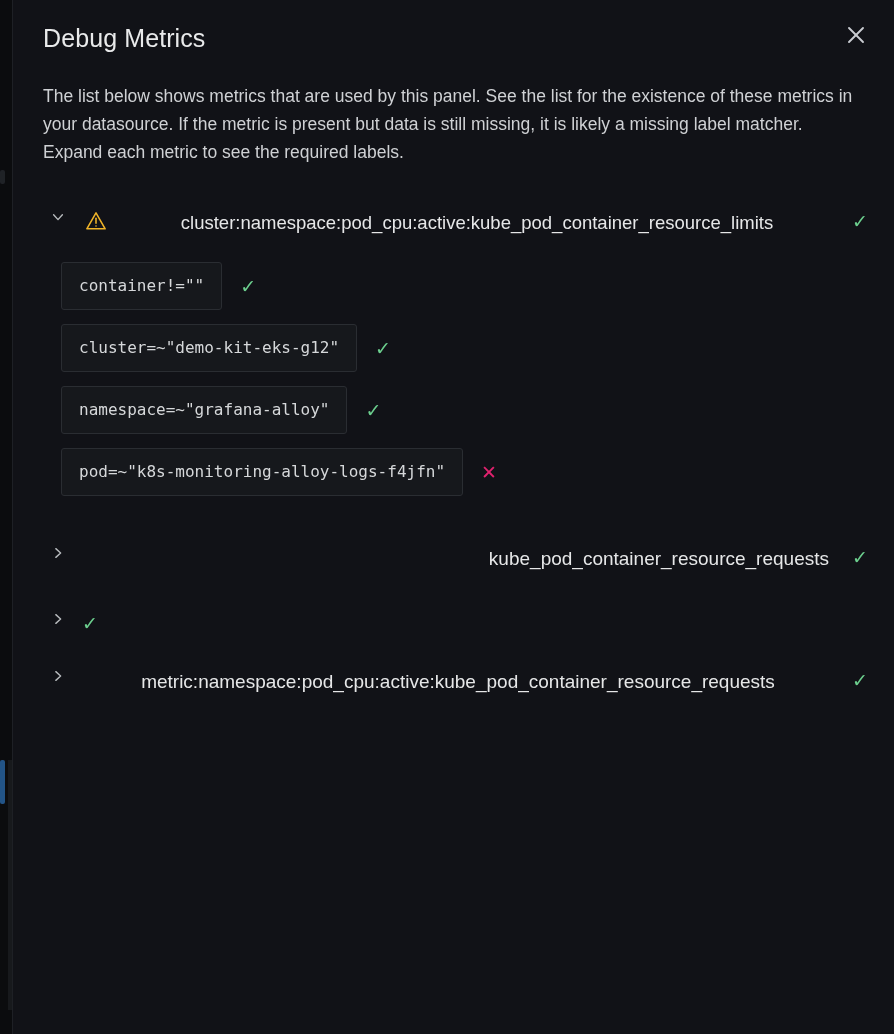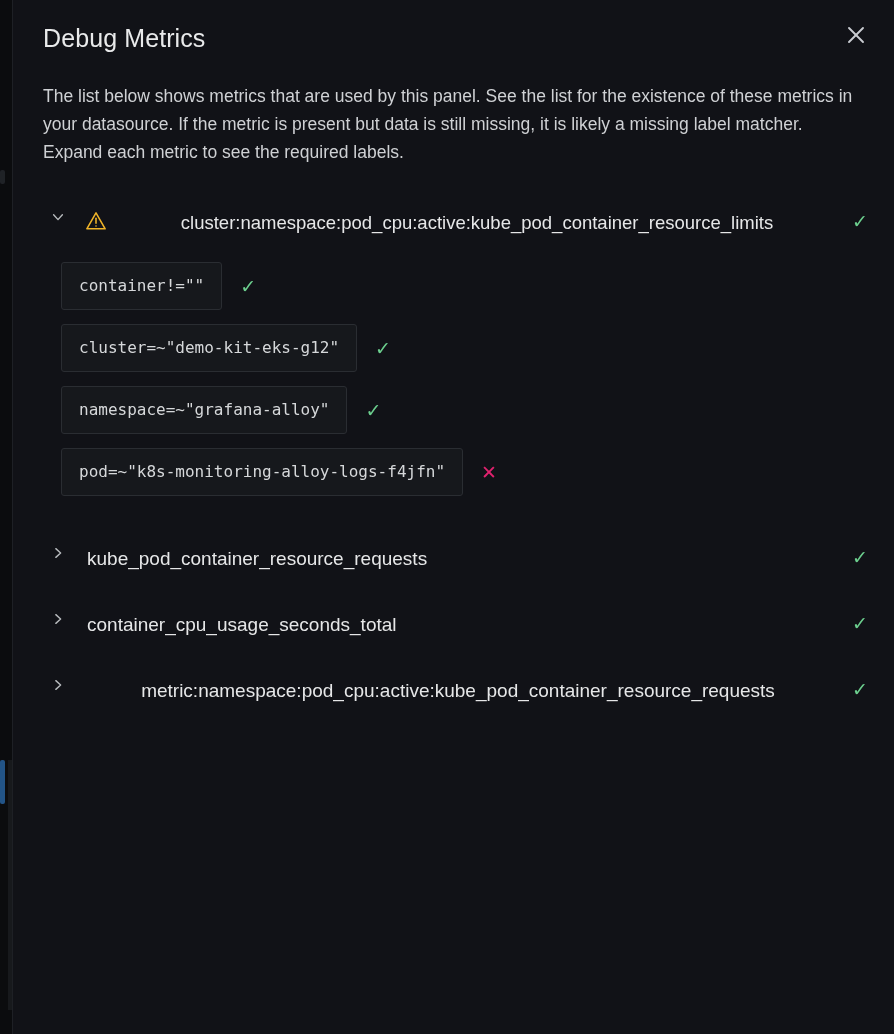--- a/index.html
+++ b/index.html
@@ -143,21 +143,21 @@
     flex: 1;
     text-align: center;
     font-size: 18.5px;
     line-height: 34px;
     color: #e6e7e8;
     font-weight: 500;
     word-break: break-all;
     padding: 0 14px;
   }
   .metric-name.left {
-    text-align: left;
+    text-align: right;
   }
   .status {
     width: 34px;
     min-width: 34px;
     display: flex;
     align-items: flex-start;
     justify-content: center;
     padding-top: 6px;
   }
   .ok { color: #6ccf8e; }
@@ -283,21 +283,20 @@
             <span class="check-glyph">✓</span>
           </span>
         </div>
 
         <div class="sub-metric">
           <span class="chevron">
             <svg width="14" height="14" viewBox="0 0 16 16" fill="none" stroke="currentColor" stroke-width="1.6" stroke-linecap="round" stroke-linejoin="round">
               <polyline points="5.5,3 11,8 5.5,13"></polyline>
             </svg>
           </span>
-          <span class="metric-name left">container_cpu_usage_seconds_total</span>
           <span class="status ok">
             <span class="check-glyph">✓</span>
           </span>
         </div>
 
         <div class="sub-metric">
           <span class="chevron">
             <svg width="14" height="14" viewBox="0 0 16 16" fill="none" stroke="currentColor" stroke-width="1.6" stroke-linecap="round" stroke-linejoin="round">
               <polyline points="5.5,3 11,8 5.5,13"></polyline>
             </svg>

